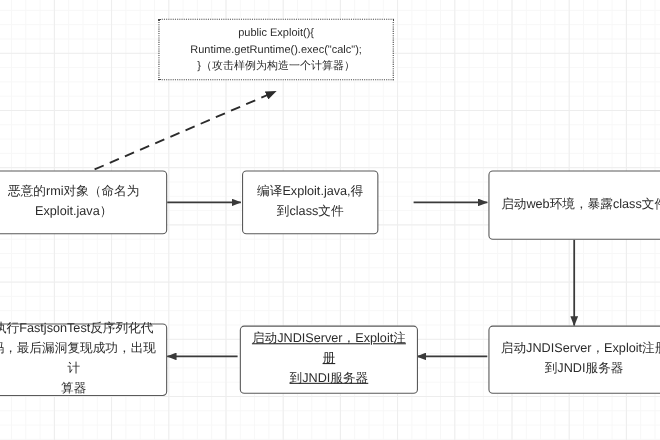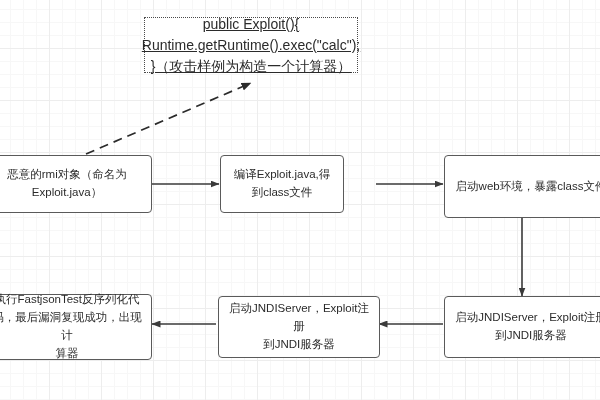--- a/index.html
+++ b/index.html
@@ -41,25 +41,24 @@
   .code-note {
     position: absolute;
     box-sizing: border-box;
     border: 1.5px dotted #4a4a4a;
     background: #ffffff;
     display: flex;
     align-items: center;
     justify-content: center;
     text-align: center;
     color: #2b2b2b;
-    font-size: 14px;
+    font-size: 10px;
     line-height: 1.5;
     padding: 4px 6px;
     white-space: pre-line;
-    text-decoration: underline;
   }
   svg.edges {
     position: absolute;
     left: 0;
     top: 0;
     width: 600px;
     height: 400px;
     overflow: visible;
     pointer-events: none;
   }
@@ -99,20 +98,20 @@
   <div class="node" style="left:-18px; top:155px; width:170px; height:58px;">恶意的rmi对象（命名为
 Exploit.java）</div>
 
   <div class="node" style="left:220px; top:155px; width:124px; height:58px;">编译Exploit.java,得到class文件</div>
 
   <div class="node" style="left:444px; top:155px; width:174px; height:63px;">启动web环境，暴露class文件</div>
 
   <div class="node" style="left:444px; top:296px; width:174px; height:62px;">启动JNDIServer，Exploit注册
 到JNDI服务器</div>
 
-  <div class="node" style="left:218px; top:296px; width:162px; height:62px;">启动JNDIServer，Exploit注册
+  <div class="node" style="left:218px; top:296px; width:162px; height:62px;text-decoration:underline;">启动JNDIServer，Exploit注册
 到JNDI服务器</div>
 
   <div class="node" style="left:-18px; top:294px; width:170px; height:66px;">执行FastjsonTest反序列化代
 码，最后漏洞复现成功，出现计
 算器</div>
 
 </div>
 
 </body></html>

